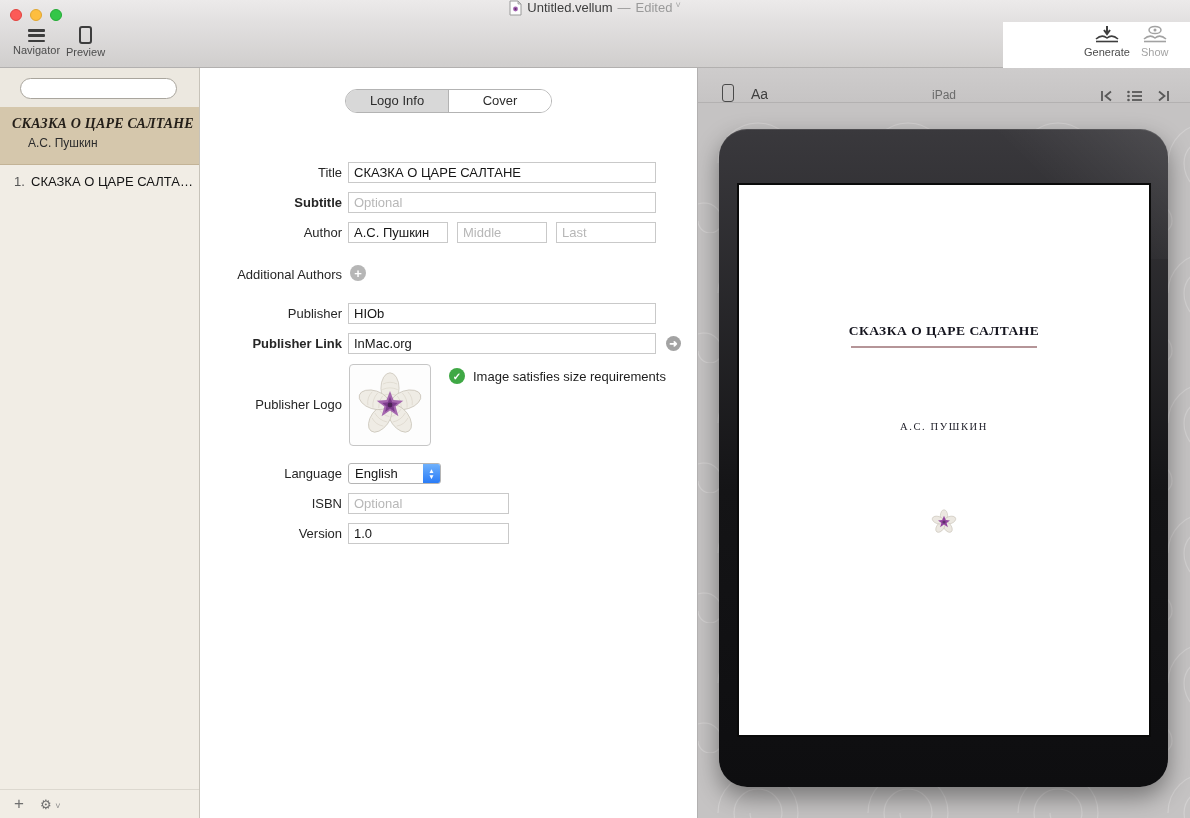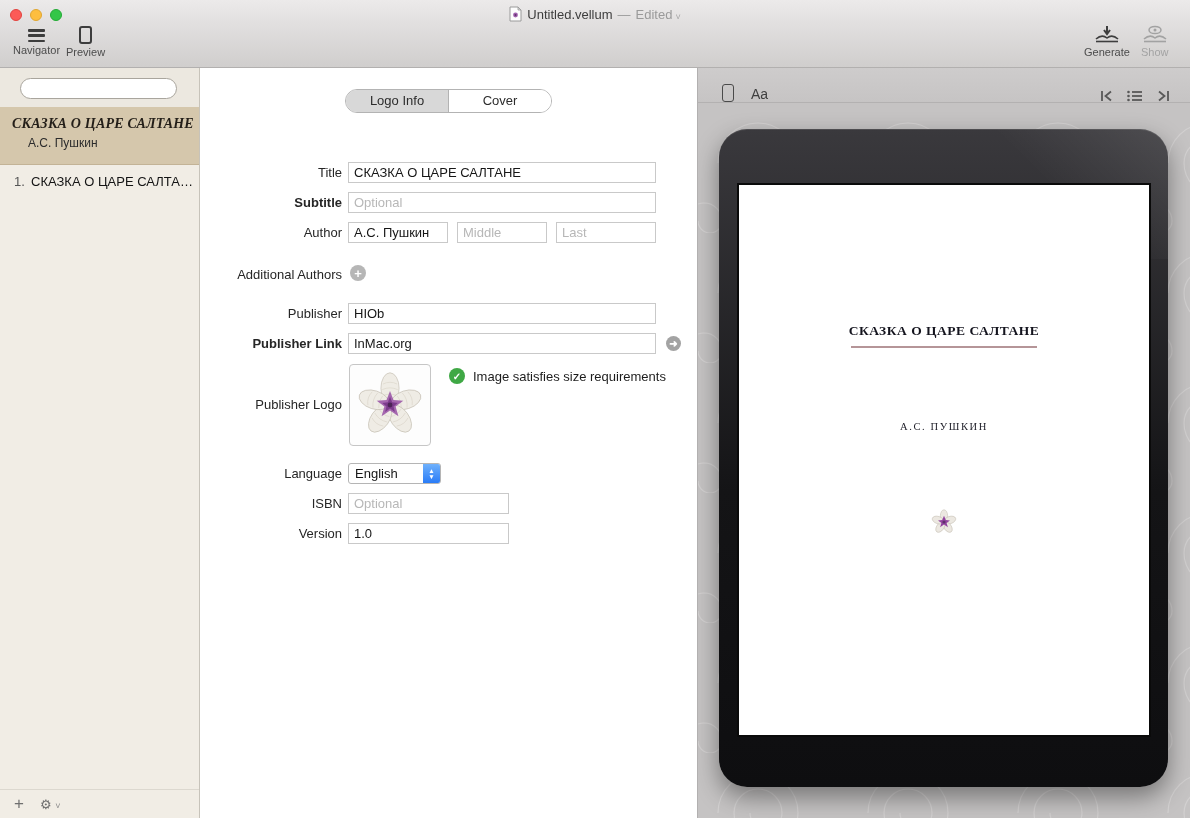--- a/index.html
+++ b/index.html
@@ -3,28 +3,28 @@
 <meta charset="utf-8">
 <style>
   * { margin:0; padding:0; box-sizing:border-box; }
   html,body { width:1190px; height:818px; overflow:hidden; }
   body { font-family:"Liberation Sans", sans-serif; background:#c5c3c3; }
   #app { position:relative; width:1190px; height:818px; background:#fff; }
 
   
   #titlebar { position:absolute; left:0; top:0; width:1190px; height:22px;
     background:linear-gradient(#eceaea,#e2e0e0); }
-  #toolbar { position:absolute; left:0; top:22px; width:1190px; height:46px;
+  #toolbar { position:absolute; left:0; top:22px; width:1003px; height:46px;
     background:linear-gradient(#e2e0e0,#d0cecd); border-bottom:1px solid #b2b0af; }
   .traffic { position:absolute; top:9px; width:12px; height:12px; border-radius:50%; }
   #tl-close { left:10px; background:#fc5b57; border:1px solid #e2433e; }
   #tl-min { left:30px; background:#fdbe3f; border:1px solid #e0a631; }
   #tl-zoom { left:50px; background:#34c648; border:1px solid #23aa35; }
   #win-title { position:absolute; left:0; top:0; width:100%; height:22px;
-    display:flex; align-items:flex-end; justify-content:center; gap:5px;
+    display:flex; align-items:flex-start; justify-content:center; gap:5px;
     font-size:13px; color:#3d3d3d; }
   #win-title .dim { color:#9a9a9a; }
   #win-title .chev { color:#a5a5a5; font-size:9px; margin-left:-2px; }
   .tb-btn { position:absolute; top:2px; display:flex; flex-direction:column;
     align-items:center; gap:2px; cursor:default; }
   .tb-btn .lab { font-size:11px; color:#4c4c4c; }
   .tb-btn.disabled .lab { color:#a3a3a3; }
   .nav-icon { width:17px; height:13px; margin-top:5px; display:flex; flex-direction:column; justify-content:space-between; }
   .nav-icon i { display:block; height:2.5px; background:#3d3d3d; border-radius:1px; }
   .prev-icon { width:13px; height:18px; border:2px solid #3d3d3d; border-radius:3px; margin-top:2px; }
@@ -264,20 +264,21 @@
     <input class="frm-input" style="left: 148px; top: 425px; width: 161px;" placeholder="Optional">
 
     <div class="frm-label" style="top:455px;">Version</div>
     <input class="frm-input" style="left: 148px; top: 455px; width: 161px;" value="1.0">
   </div>
 
   <div id="preview">
     <div id="pv-toolbar">
       <div class="pv-dev-icon"></div>
       <span id="pv-font-btn">Aa</span>
+      <span id="pv-device-label">iPad</span>
       <span class="pv-right">
         <svg width="14" height="12" viewBox="0 0 14 12" class="pv-glyph">
           <path d="M2,1 v10" stroke="#585858" stroke-width="1.8"></path>
             <path d="M11,1.5 L5.5,6 L11,10.5" stroke="#585858" stroke-width="1.8" fill="none"></path>
         </svg>
         <svg width="16" height="12" viewBox="0 0 16 12" class="pv-glyph">
           <circle cx="1.5" cy="2" r="1.3" fill="#585858"></circle>
             <path d="M5,2 h10" stroke="#585858" stroke-width="1.8"></path>
           <circle cx="1.5" cy="6" r="1.3" fill="#585858"></circle>
             <path d="M5,6 h10" stroke="#585858" stroke-width="1.8"></path>

